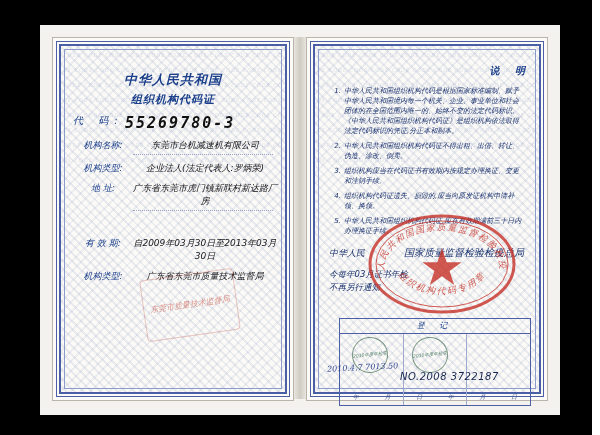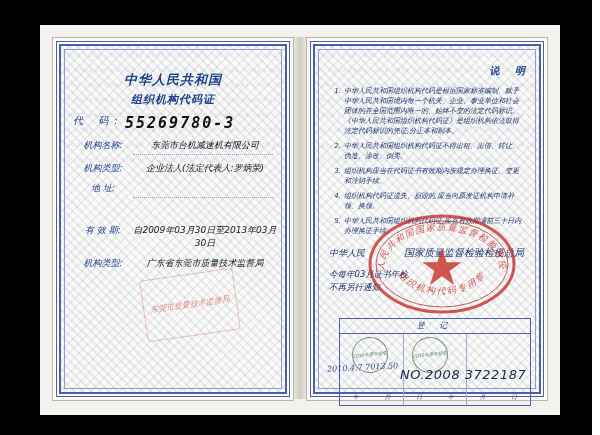--- a/index.html
+++ b/index.html
@@ -132,21 +132,21 @@
   }
   .stamp-sm{
     position:absolute;width:34px;height:34px;border-radius:50%;
     border:1px solid rgba(40,90,60,.6);color:rgba(30,90,60,.75);
     font-size:4.5px;line-height:6px;text-align:center;
     display:flex;align-items:center;justify-content:center;
     transform:rotate(-6deg);
   }
   .no-line{
     position:absolute;left:60px;bottom:18px;
-    font-size:13px;color:#16264f;letter-spacing:.5px;padding-left:33px;
+    font-size:10px;color:#16264f;letter-spacing:.5px;padding-left:33px;
   }
   .hand{
     position:absolute;left:20px;bottom:28px;
     font-size:8px;color:#2a3f8f;font-family:"DejaVu Serif","Liberation Serif",serif;
     transform:rotate(-3deg);
   }
   
   .big-seal{
     position:absolute;left:322px;top:185px;width:160px;height:108px;
     pointer-events:none;
@@ -181,20 +181,21 @@
         </div>
         <div class="hairline"></div>
 
         <div class="row">
           <span class="lab">机构类型:</span>
           <span class="val">企业法人(法定代表人:罗炳荣)</span>
         </div>
 
         <div class="row">
           <span class="lab">地    址:</span>
+          <span class="val">广东省东莞市虎门镇新联村新达路厂房</span>
         </div>
         <div class="hairline"></div>
 
         <div class="row" style="margin-top:26px;">
           <span class="lab">有 效 期:</span>
           <span class="val">自2009年03月30日至2013年03月30日</span>
         </div>
 
         <div class="row">
           <span class="lab">机构类型:</span>

